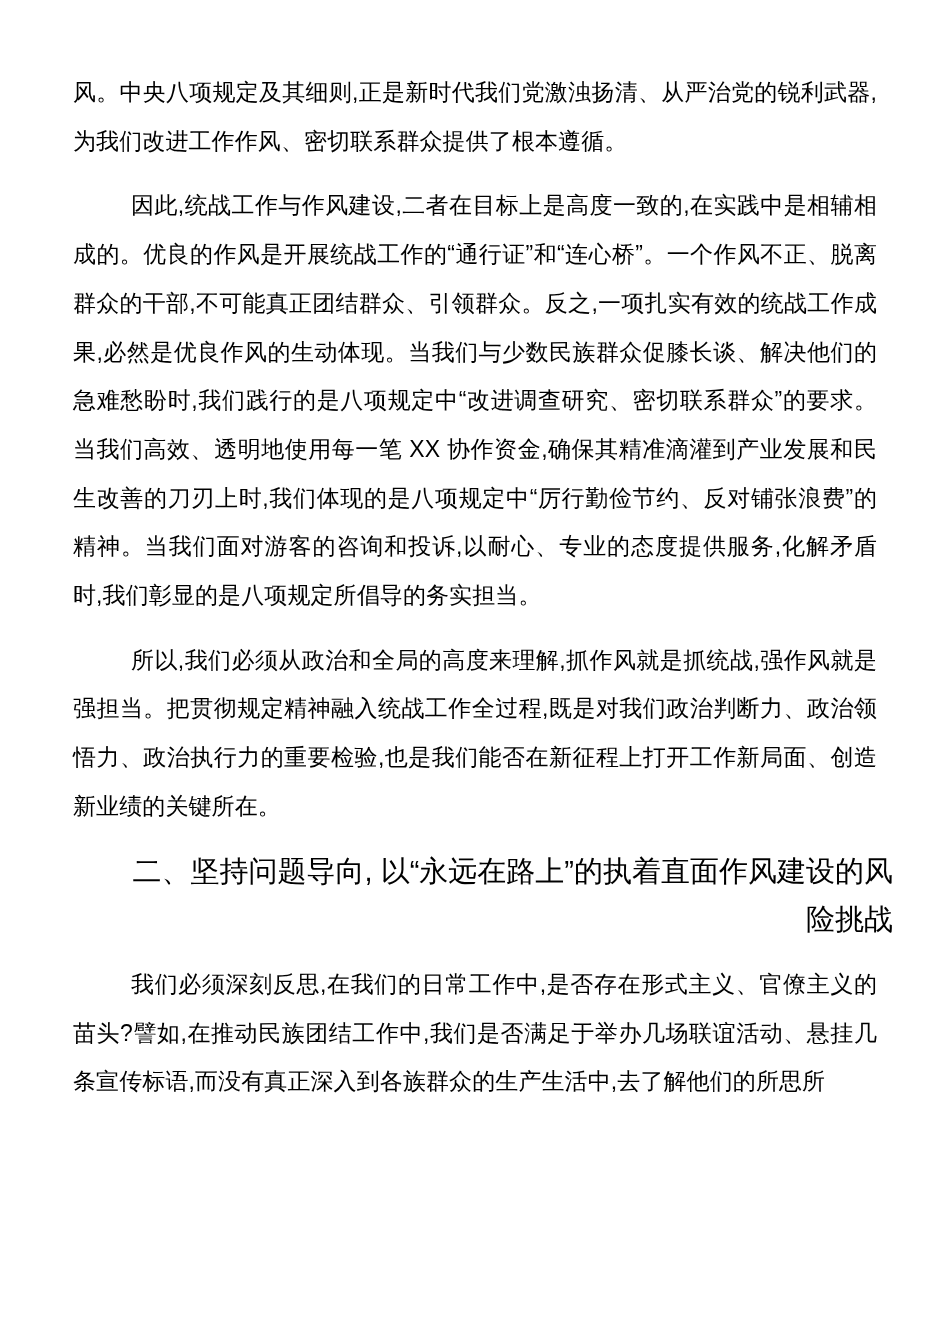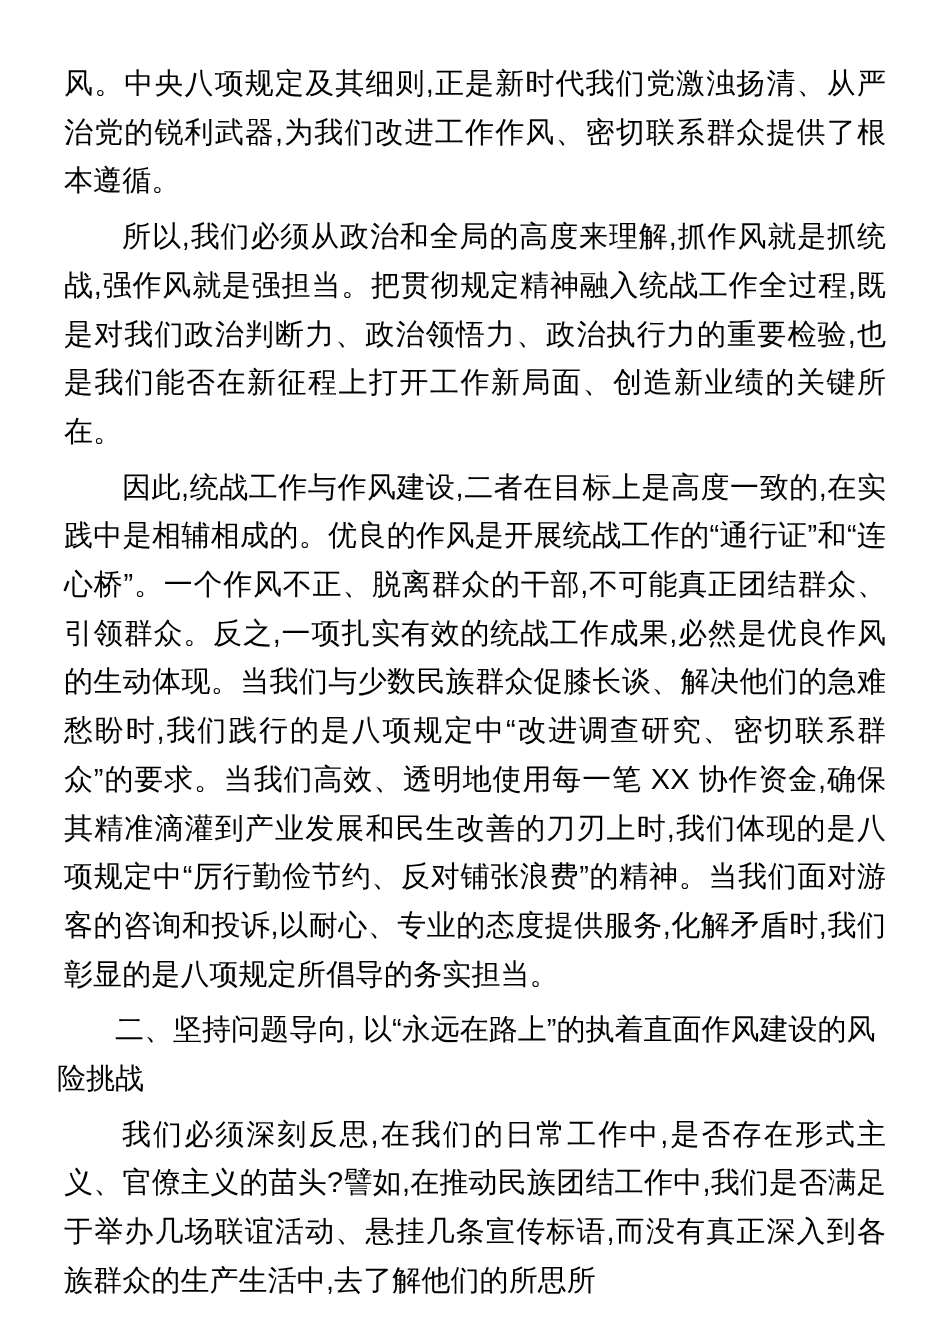--- a/index.html
+++ b/index.html
@@ -15,23 +15,23 @@
     overflow: hidden;
     box-sizing: border-box;
   }
   .text-column {
     position: absolute;
     left: 57px;
     top: 52px;
     width: 836px;
   }
   .para {
-    margin: 7px;
+    margin: 16px;
     font-family: "Liberation Sans", "DejaVu Sans", sans-serif;
-    font-size: 29px;
+    font-size: 23px;
     line-height: 48.7px;
     color: #000000;
     text-align: justify;
     text-justify: inter-character;
     letter-spacing: 0.1px;
     font-weight: 400;
     -webkit-font-smoothing: antialiased;
   }
   .para.indent {
     text-indent: 58px;
@@ -40,34 +40,34 @@
     text-align-last: left;
   }
   .heading {
     margin: 0;
     font-family: "Liberation Sans", "DejaVu Sans", sans-serif;
     font-size: 29px;
     line-height: 48.7px;
     color: #000000;
     font-weight: 400;
     text-indent: 58px;
-    text-align: left;
+    text-align: right;
   }
 </style>
 </head>
 <body>
 
 <div class="page">
   <div class="text-column">
 
     <p class="para last-line-natural">风。中央八项规定及其细则,正是新时代我们党激浊扬清、从严治党的锐利武器,为我们改进工作作风、密切联系群众提供了根本遵循。</p>
 
+    <p class="para indent last-line-natural">因此,统战工作与作风建设,二者在目标上是高度一致的,在实践中是相辅相成的。优良的作风是开展统战工作的“通行证”和“连心桥”。一个作风不正、脱离群众的干部,不可能真正团结群众、引领群众。反之,一项扎实有效的统战工作成果,必然是优良作风的生动体现。当我们与少数民族群众促膝长谈、解决他们的急难愁盼时,我们践行的是八项规定中“改进调查研究、密切联系群众”的要求。当我们高效、透明地使用每一笔 XX 协作资金,确保其精准滴灌到产业发展和民生改善的刀刃上时,我们体现的是八项规定中“厉行勤俭节约、反对铺张浪费”的精神。当我们面对游客的咨询和投诉,以耐心、专业的态度提供服务,化解矛盾时,我们彰显的是八项规定所倡导的务实担当。</p>
+
     <p class="para indent last-line-natural">所以,我们必须从政治和全局的高度来理解,抓作风就是抓统战,强作风就是强担当。把贯彻规定精神融入统战工作全过程,既是对我们政治判断力、政治领悟力、政治执行力的重要检验,也是我们能否在新征程上打开工作新局面、创造新业绩的关键所在。</p>
-
-    <p class="para indent last-line-natural">因此,统战工作与作风建设,二者在目标上是高度一致的,在实践中是相辅相成的。优良的作风是开展统战工作的“通行证”和“连心桥”。一个作风不正、脱离群众的干部,不可能真正团结群众、引领群众。反之,一项扎实有效的统战工作成果,必然是优良作风的生动体现。当我们与少数民族群众促膝长谈、解决他们的急难愁盼时,我们践行的是八项规定中“改进调查研究、密切联系群众”的要求。当我们高效、透明地使用每一笔 XX 协作资金,确保其精准滴灌到产业发展和民生改善的刀刃上时,我们体现的是八项规定中“厉行勤俭节约、反对铺张浪费”的精神。当我们面对游客的咨询和投诉,以耐心、专业的态度提供服务,化解矛盾时,我们彰显的是八项规定所倡导的务实担当。</p>
 
     <p class="heading">二、坚持问题导向, 以“永远在路上”的执着直面作风建设的风险挑战</p>
 
 
     <p class="para indent last-line-natural">我们必须深刻反思,在我们的日常工作中,是否存在形式主义、官僚主义的苗头?譬如,在推动民族团结工作中,我们是否满足于举办几场联谊活动、悬挂几条宣传标语,而没有真正深入到各族群众的生产生活中,去了解他们的所思所</p>
 
   </div>
 </div>
 
 </body></html>

